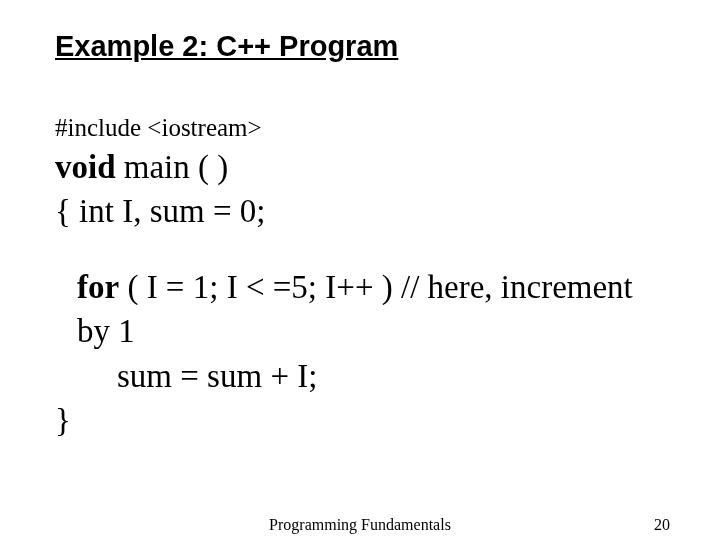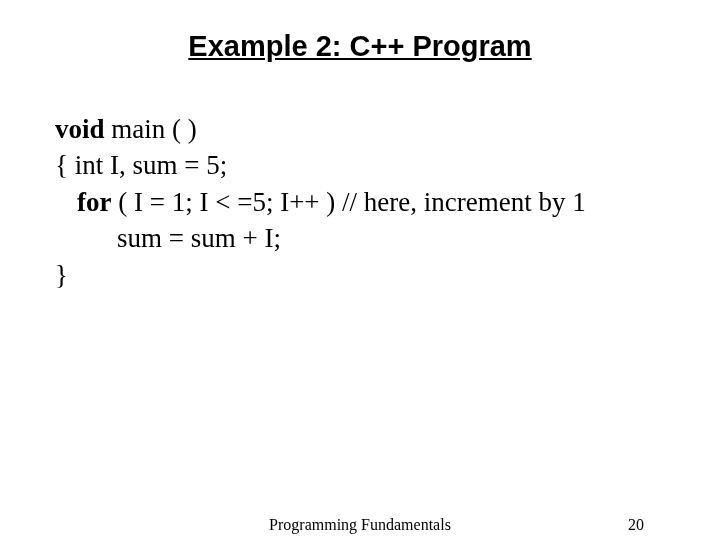--- a/index.html
+++ b/index.html
@@ -19,38 +19,38 @@
       width: 100%;
       height: 100%;
       padding: 30px 55px 0 55px;
       position: relative;
     }
     .title {
       font-family: Arial, Helvetica, sans-serif;
       font-size: 29px;
       font-weight: bold;
       text-decoration: underline;
-      text-align: center;
       margin-bottom: 48px;
     }
     .content {
       font-size: 26px;
       line-height: 1.35;
     }
     .line1, .line2 {
       font-size: 25px;
     }
     .line3, .line4, .line5, .line6, .line7, .line8 {
-      font-size: 27px;
+      font-size: 33px;
     }
     .bold {
       font-weight: bold;
     }
     .indent1 {
       padding-left: 22px;
+      margin-top: 31px;
     }
     .indent2 {
       padding-left: 62px;
       font-family: Liberation Serif, serif;
     }
     .indent-cout {
       padding-left: 10px;
     }
     .footer {
       position: absolute;
@@ -60,33 +60,34 @@
       font-size: 16px;
     }
     .footer-center {
       position: absolute;
       left: 50%;
       transform: translateX(-50%);
       text-align: right;
     }
     .footer-right {
       position: absolute;
-      right: 76px;
+      right: 50px;
     }
   </style>
 </head>
 <body>
 
 <div class="slide">
 
   <div class="title">Example 2: C++ Program</div>
 
   <div class="content">
+    <div class="line1">#include &lt;iostream&gt;</div>
     <div class="line3"><span class="bold">void</span><span> main ( )</span></div>
-    <div class="line4">{ int I, sum = 5;</div>
+    <div class="line4">{ int I, sum = 0;</div>
     <div class="line5 indent1"><span class="bold">for</span><span> ( I = 1; I &lt; =5; I++ )    // here, increment by 1</span></div>
     <div class="line6 indent2">sum = sum + I;</div>
     <div class="line8">}</div>
   </div>
 
   <div class="footer">
     <span class="footer-center">Programming Fundamentals</span>
     <span class="footer-right">20</span>
   </div>
 

